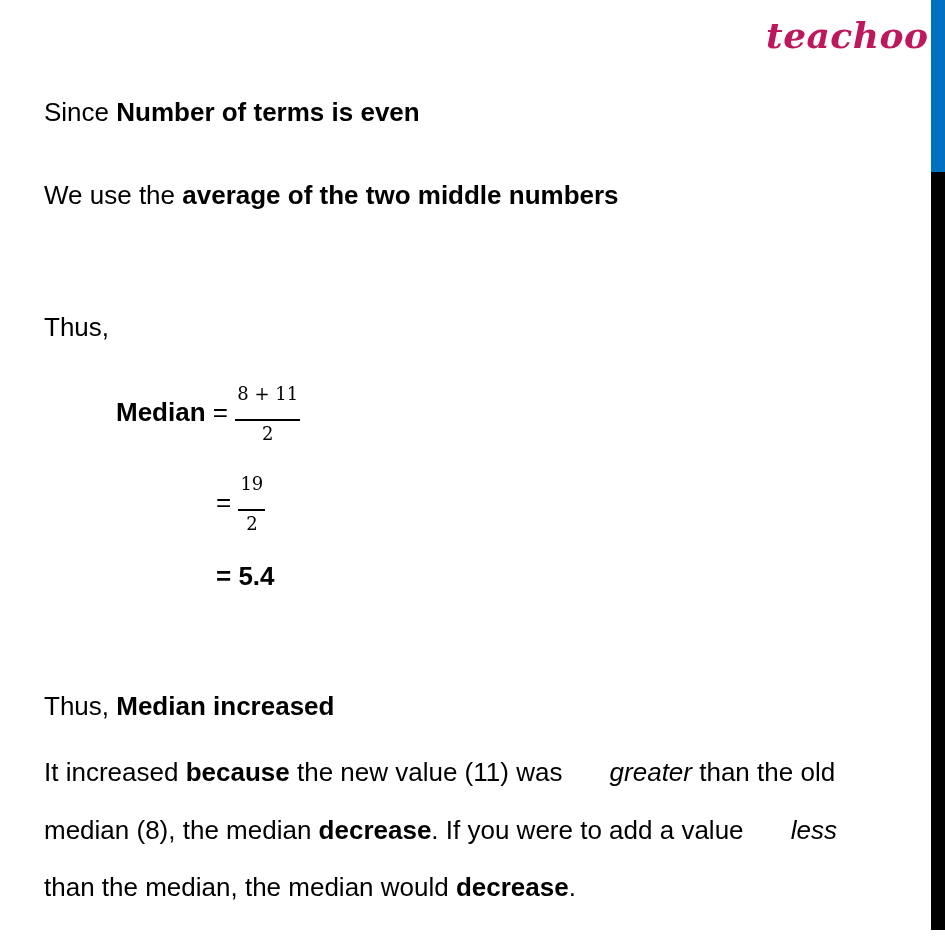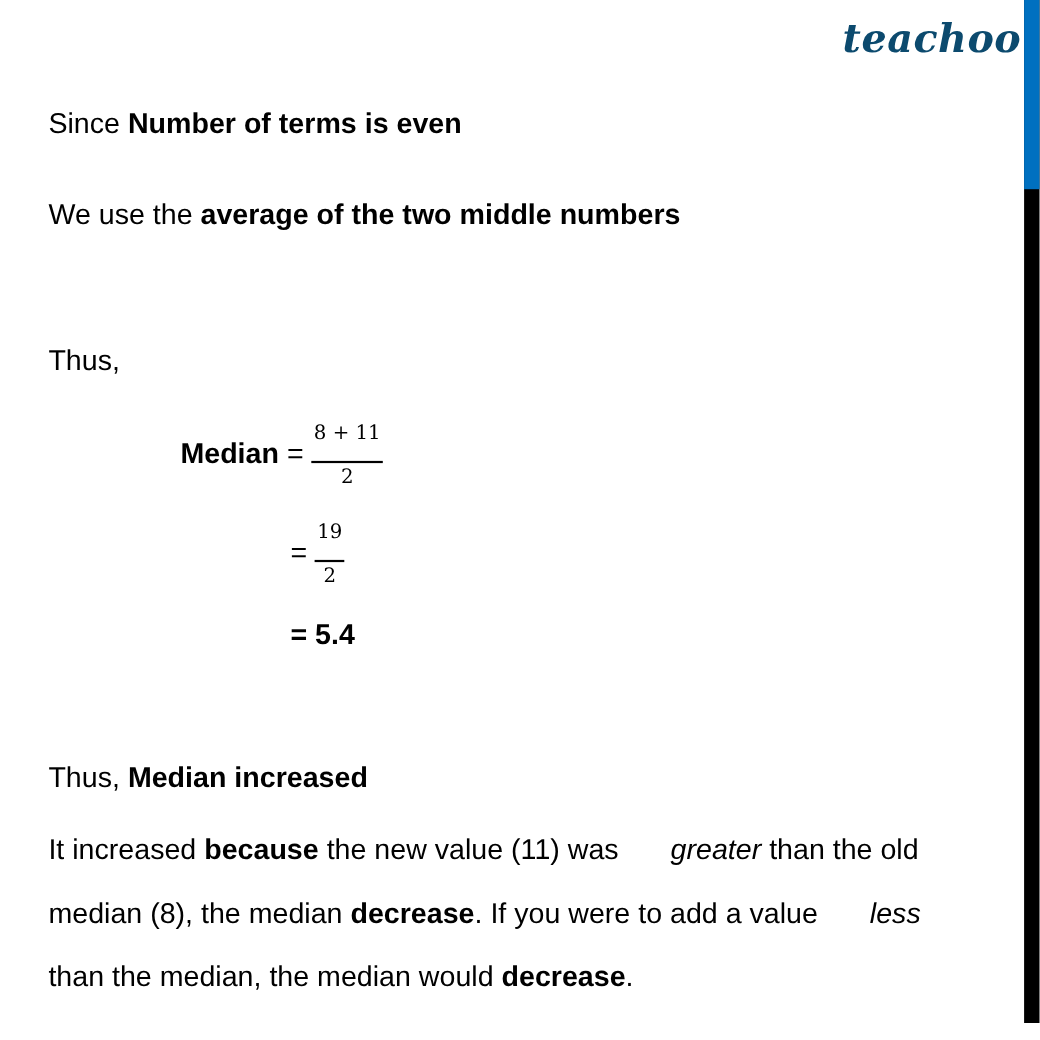--- a/index.html
+++ b/index.html
@@ -7,29 +7,29 @@
     width: 945px; height: 945px; position: relative; overflow: hidden;
     background: #ffffff; color: #000;
     font-family: "Liberation Sans", sans-serif;
   }
   .page { position: absolute; left: 0; top: 0; width: 931px; height: 945px; background: #fff; }
   .side-bar { position: absolute; left: 931px; top: 0; width: 14px; height: 930px; background: #000; }
   .side-bar-accent { position: absolute; left: 0; top: 0; width: 14px; height: 172px; background: #0070c0; }
   .logo {
     position: absolute; left: 766px; top: 14px;
     font-family: "DejaVu Serif", serif; font-style: italic; font-weight: bold;
-    font-size: 36px; letter-spacing: 0.5px; color: #0c4a6e;
+    font-size: 36px; letter-spacing: 0.5px; color: #be185d;
   }
   .line {
     position: absolute; left: 44px; font-size: 26px; line-height: 30px; white-space: nowrap;
     font-family: "Liberation Sans", sans-serif;
   }
   .line b { font-weight: bold; }
   .line i { font-style: italic; margin-left: 40px; }
-  .math { position: absolute; font-size: 26px; line-height: 30px; white-space: nowrap; margin-left: 48px; }
+  .math { position: absolute; font-size: 26px; line-height: 30px; white-space: nowrap; }
   .frac { display: inline-block; vertical-align: middle; text-align: center; font-family: "DejaVu Serif", serif; font-size: 18px; }
   .frac .num { display: block; padding: 0 2px 15px; border-bottom: 2px solid #000; line-height: 20px; }
   .frac .den { display: block; padding-top: 3px; line-height: 20px; }
 </style>
 </head>
 <body>
 
 <div class="page">
   <div class="logo">teachoo</div>
 

